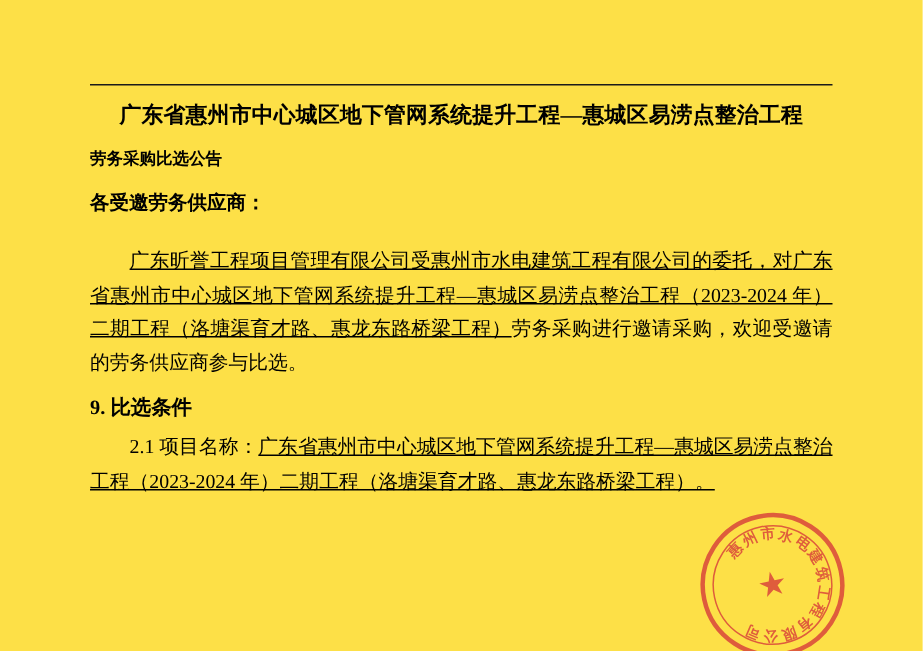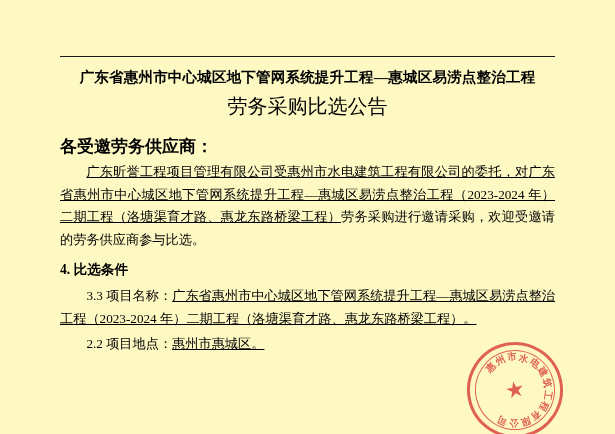--- a/index.html
+++ b/index.html
@@ -13,21 +13,21 @@
     font-family: "Liberation Serif", "DejaVu Serif", serif;
     color: #000000;
     overflow: hidden;
     position: relative;
   }
   .page {
     position: absolute;
     left: 0; top: 0;
     width: 615px;
     height: 434px;
-    background: #fef9c3;
+    background: #fde047;
   }
   
   .top-rule {
     position: absolute;
     left: 60px;
     top: 56px;
     width: 495px;
     height: 1px;
     background: #1a1a1a;
   }
@@ -42,38 +42,38 @@
     font-weight: bold;
     font-size: 14.5px;
     line-height: 27px;
     letter-spacing: 0.2px;
   }
   .title-line {
     display: block;
     white-space: nowrap;
   }
   .subtitle {
-    text-align: center;
-    font-weight: normal;
-    font-size: 20px;
+    text-align: left;
+    font-weight: bold;
+    font-size: 11px;
     line-height: 27px;
     margin-top: 2px;
   }
   .salutation {
     font-weight: bold;
-    font-size: 17px;
-    margin-top: 16px;
+    font-size: 13px;
+    margin-top: 4px;
     line-height: 22px;
   }
   .para {
     font-size: 13.2px;
     line-height: 22.5px;
     text-align: justify;
     text-justify: inter-ideograph;
-    margin-top: 3px;
+    margin-top: 17px;
   }
   .indent {
     text-indent: 2em;
   }
   .u {
     text-decoration: underline;
   }
   .section-head {
     font-weight: bold;
     font-size: 13.6px;
@@ -145,26 +145,25 @@
     <div class="title">
       <span class="title-line">广东省惠州市中心城区地下管网系统提升工程—惠城区易涝点整治工程</span>
     </div>
 
     <div class="subtitle">劳务采购比选公告</div>
 
     <div class="salutation">各受邀劳务供应商：</div>
 
     <div class="para indent"><span class="u">广东昕誉工程项目管理有限公司受惠州市水电建筑工程有限公司的委托，对</span><span class="u">广东省惠州市中心城区地下管网系统提升工程—惠城区易涝点整治工程（2023-2024 年）二期工程（洛塘渠育才路、惠龙东路桥梁工程）</span><span>劳务采购进行邀请采购，欢迎受邀请的劳务供应商参与比选。</span></div>
 
-    <div class="section-head">4. 比选条件</div>
+    <div class="section-head">9. 比选条件</div>
 
 
-    <div class="sub-item"><span>3.3 项目名称：</span><span class="u">广东省惠州市中心城区地下管网系统提升工程—惠城区易涝点整治工程（2023-2024 年）二期工程（洛塘渠育才路、惠龙东路桥梁工程）。</span></div>
+    <div class="sub-item"><span>2.1 项目名称：</span><span class="u">广东省惠州市中心城区地下管网系统提升工程—惠城区易涝点整治工程（2023-2024 年）二期工程（洛塘渠育才路、惠龙东路桥梁工程）。</span></div>
 
-    <div class="sub-item"><span>2.2 项目地点：</span><span class="u">惠州市惠城区。</span></div>
 
   </div>
 
   <div class="seal">
     <div class="seal-inner"></div>
     <div class="seal-star">★</div>
     <div class="seal-text" id="seal-text">
         <div class="seal-ch" style="left: 20.072px; top: 11.968px; transform: rotate(-35deg);">惠</div>
         <div class="seal-ch" style="left: 30.9235px; top: 7.0036px; transform: rotate(-14.1667deg);">州</div>
         <div class="seal-ch" style="left: 42.8311px; top: 6.22313px; transform: rotate(6.66667deg);">市</div>

